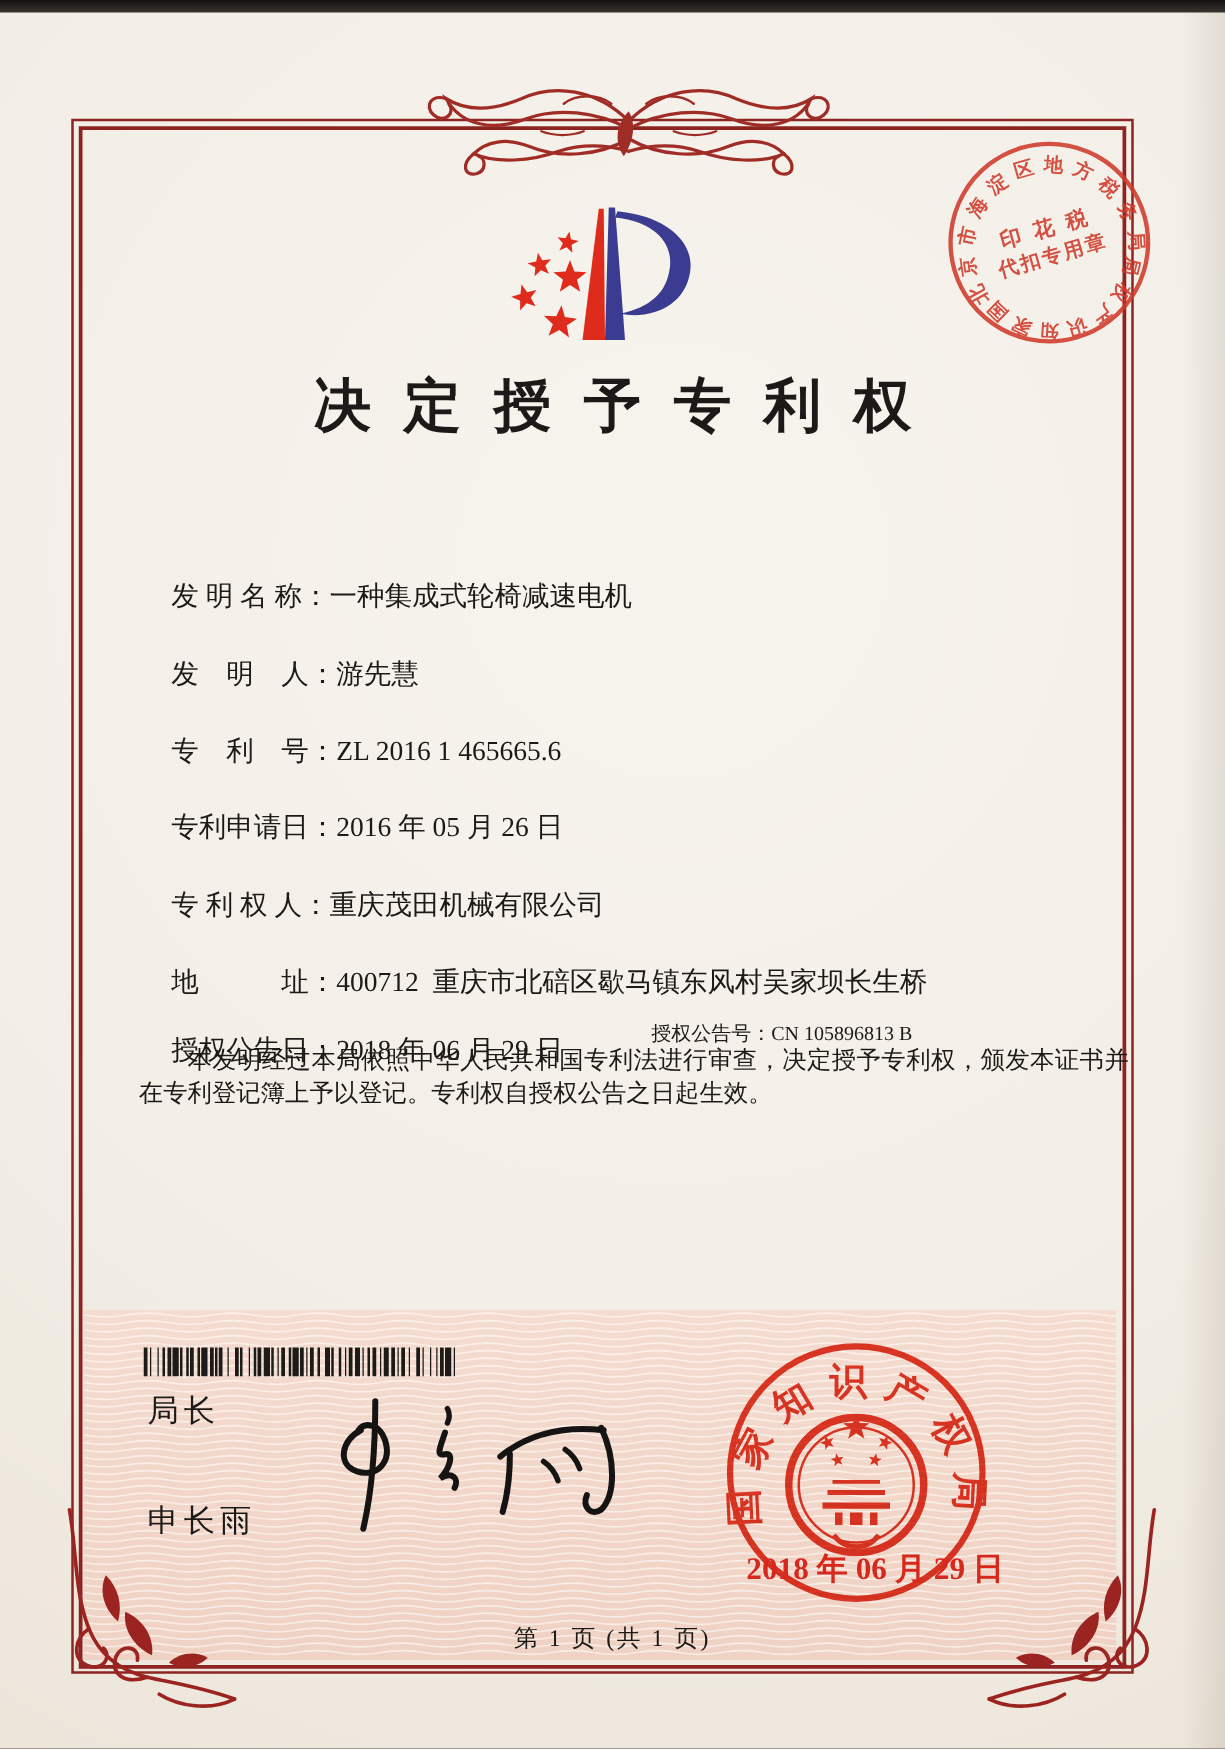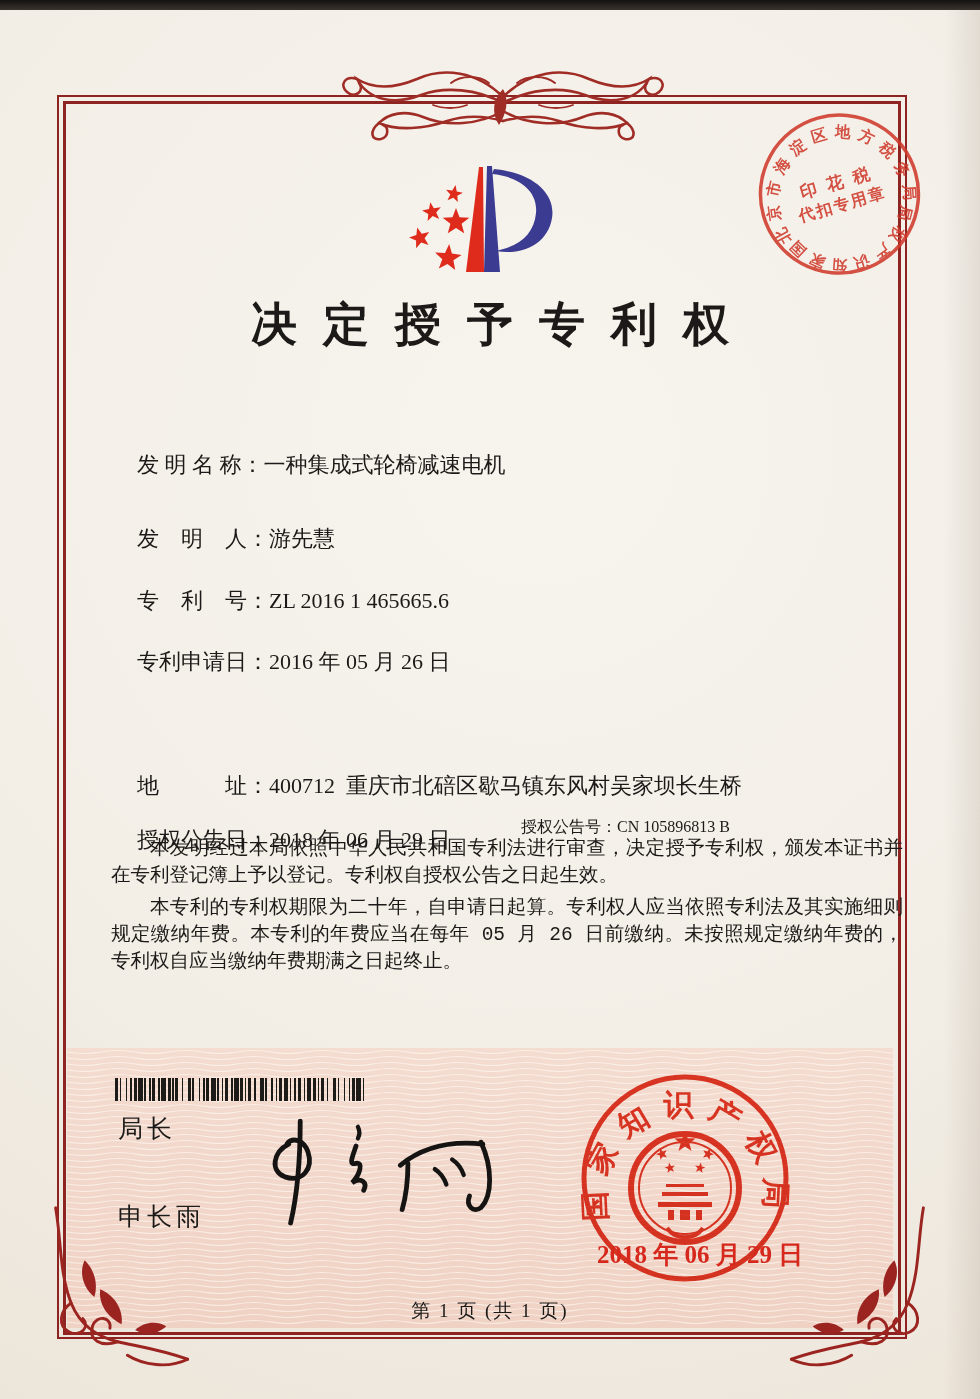--- a/index.html
+++ b/index.html
@@ -161,45 +161,47 @@
     </text>
     <text font-size="15" fill="#cf3a2c" font-weight="700" letter-spacing="6">
       <textPath id="taxBottom" href="#taxArcBottom" startOffset="50%" text-anchor="middle">局权产识知家国</textPath>
     </text>
     <text x="96" y="76" text-anchor="middle" font-size="17" font-weight="700" fill="#cf3a2c" letter-spacing="3">印 花 税</text>
     <text x="96" y="98" text-anchor="middle" font-size="16" font-weight="700" fill="#cf3a2c" letter-spacing="2">代扣专用章</text>
   </svg>
 
   <h1 class="title">决定授予专利权</h1>
 
-  <div class="field" style="top:424px">
+  <div class="field" style="top:436px">
     <span class="label">发 明 名 称：</span><span class="value">一种集成式轮椅减速电机</span>
   </div>
   <div class="field" style="top:498px">
     <span class="label">发　明　人：</span><span class="value">游先慧</span>
   </div>
   <div class="field" style="top:560px">
     <span class="label">专　利　号：</span><span class="value">ZL 2016 1 465665.6</span>
   </div>
   <div class="field" style="top:621px">
     <span class="label">专利申请日：</span><span class="value">2016 年 05 月 26 日</span>
   </div>
+  <div class="field" style="top:683px">
+    <span class="label">专 利 权 人：</span><span class="value">重庆茂田机械有限公司</span>
+  </div>
   <div class="field" style="top:745px">
     <span class="label">地　　　址：</span><span class="value">400712  重庆市北碚区歇马镇东风村吴家坝长生桥</span>
   </div>
   <div class="field" style="top:799px">
     <span class="label">授权公告日：</span><span class="value">2018 年 06 月 29 日</span>
   </div>
   <div class="grant-no" style="top:799px">
     <span class="label">授权公告号：</span><span class="value">CN 105896813 B</span>
   </div>
 
   <div class="body-text">
     <p>本发明经过本局依照中华人民共和国专利法进行审查，决定授予专利权，颁发本证书并在专利登记簿上予以登记。专利权自授权公告之日起生效。</p>
-    <p>本专利的专利权期限为二十年，自申请日起算。专利权人应当依照专利法及其实施细则规定缴纳年费。本专利的年费应当在每年 05 月 26 日前缴纳。未按照规定缴纳年费的，专利权自应当缴纳年费期满之日起终止。</p>
   </div>
 
   <div class="barcode" id="barcode">
       <div class="bar" style="width: 3.1px;"></div>
       <div style="width: 1.55px;"></div>
       <div class="bar" style="width: 1.55px;"></div>
       <div style="width: 4.65px;"></div>
       <div class="bar" style="width: 1.55px;"></div>
       <div style="width: 3.1px;"></div>
       <div class="bar" style="width: 1.55px;"></div>

